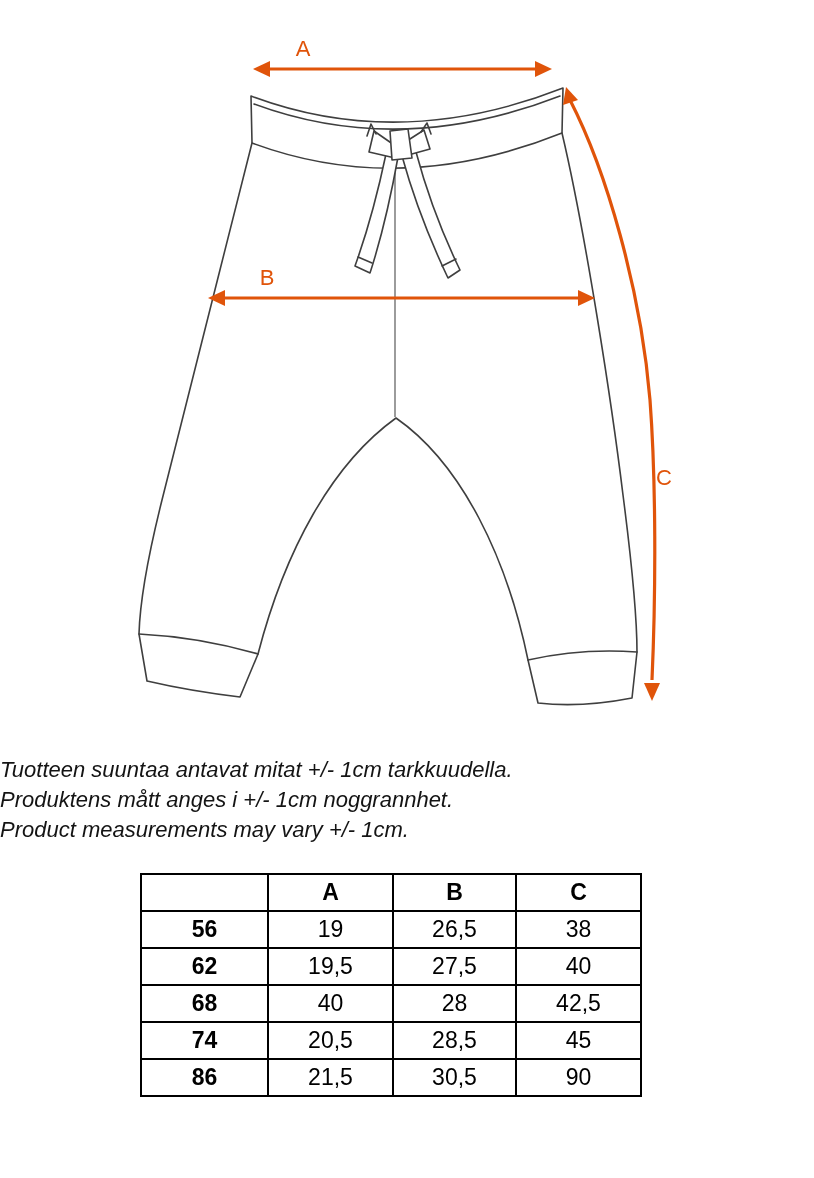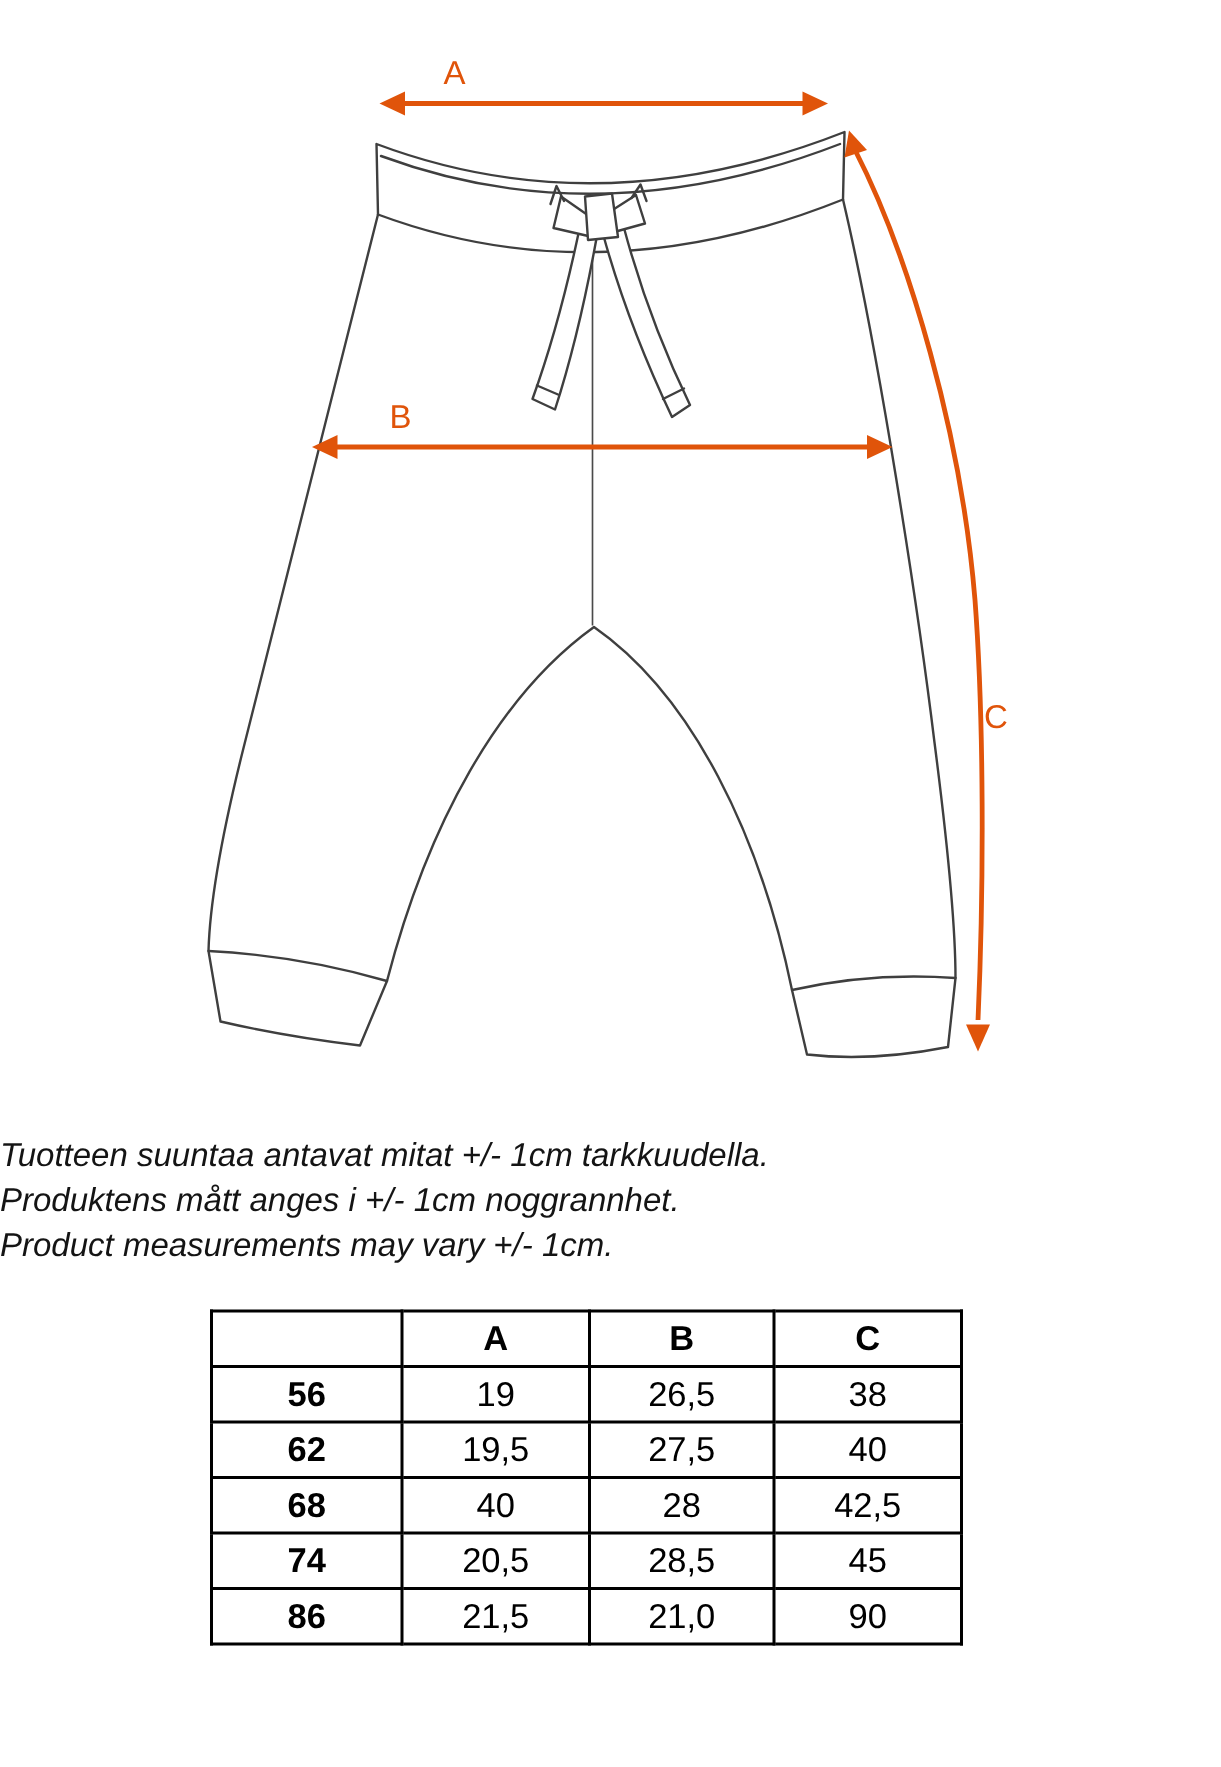--- a/index.html
+++ b/index.html
@@ -194,19 +194,19 @@
       </tr>
       <tr>
         <td class="size-cell">74</td>
         <td>20,5</td>
         <td>28,5</td>
         <td>45</td>
       </tr>
       <tr>
         <td class="size-cell">86</td>
         <td>21,5</td>
-        <td>21,0</td>
+        <td>30,5</td>
         <td>90</td>
       </tr>
     </tbody>
   </table>
 
 </div>
 
 </body></html>

